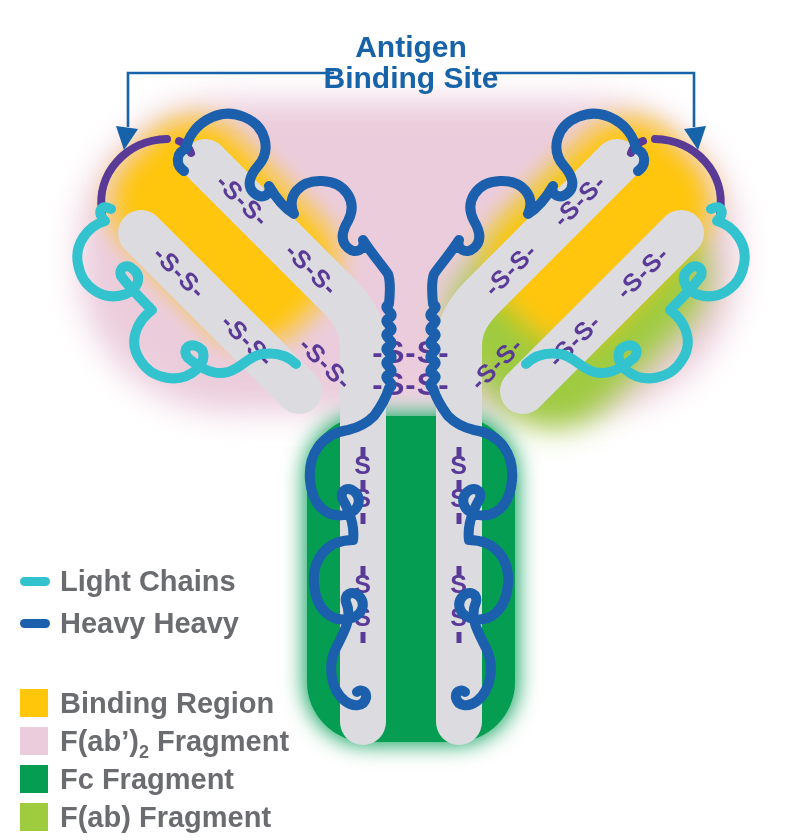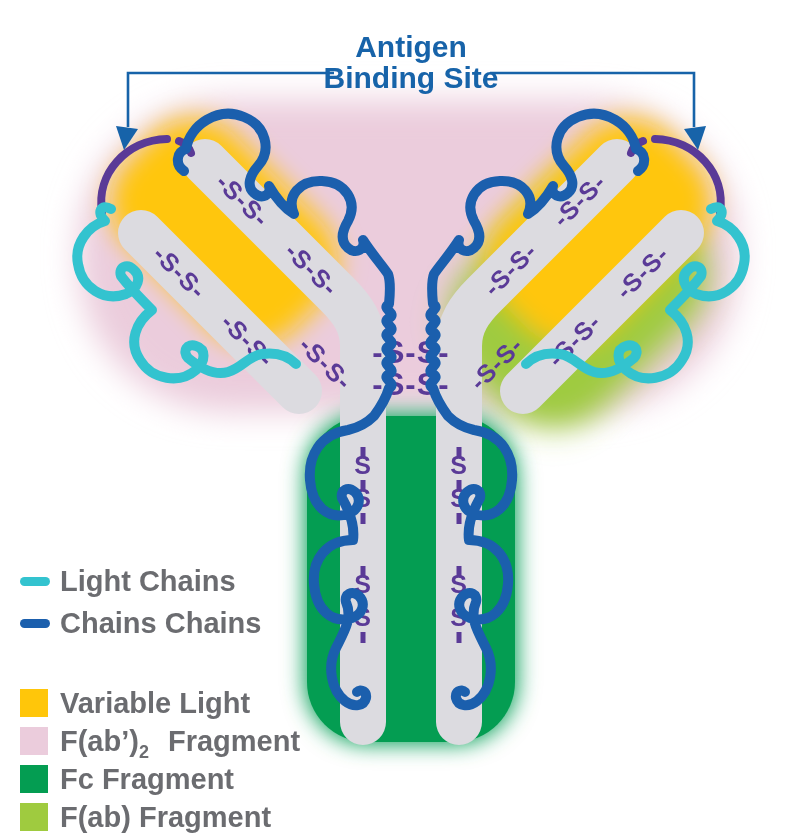--- a/index.html
+++ b/index.html
@@ -33,21 +33,21 @@
   .lrow.first-frag{margin-top:40px;}
   .swatch-line{width:30px;height:9px;border-radius:5px;margin-right:10px;flex:0 0 auto;}
   .swatch-line.cyan{background:var(--light-cyan,#33C3CF);}
   .swatch-line.blue{background:var(--heavy-blue,#1B5FAD);}
   .swatch-box{width:28px;height:28px;margin-right:12px;flex:0 0 auto;}
   .swatch-box.yellow{background:var(--variable-yellow,#FFC60A);}
   .swatch-box.pink{background:var(--fab2-pink,#EBCCDC);}
   .swatch-box.green{background:var(--fab-green,#9FCB3F);}
   .swatch-box.dkgreen{background:var(--fc-green,#049D52);}
   .sub2{font-size:18px;position:relative;top:7px;}
-  .frag-suffix{margin-left:19px;}
+  .frag-suffix{margin-left:8px;}
 </style>
 </head>
 <body>
 
 <svg id="stage" viewBox="0 0 810 840">
   <defs>
     <filter id="b16" x="-40%" y="-40%" width="180%" height="180%">
         <feGaussianBlur stdDeviation="16"></feGaussianBlur>
       </filter>
     <filter id="b13" x="-60%" y="-60%" width="220%" height="220%">
@@ -139,25 +139,25 @@
   </g>
 </svg>
 
 <div class="legend">
   <div class="lrow">
     <span class="swatch-line cyan"></span>
     <span>Light Chains</span>
   </div>
   <div class="lrow">
     <span class="swatch-line blue"></span>
-    <span>Chains Chains</span>
+    <span>Heavy Heavy</span>
   </div>
   <div class="lrow frag first-frag">
     <span class="swatch-box yellow"></span>
-    <span>Variable Light</span>
+    <span>Binding Region</span>
   </div>
   <div class="lrow frag">
     <span class="swatch-box pink"></span>
     <span><span>F(ab’)</span><span class="sub2">2</span><span class="frag-suffix">Fragment</span></span>
   </div>
   <div class="lrow frag">
     <span class="swatch-box dkgreen"></span>
     <span>Fc Fragment</span>
   </div>
   <div class="lrow frag">

